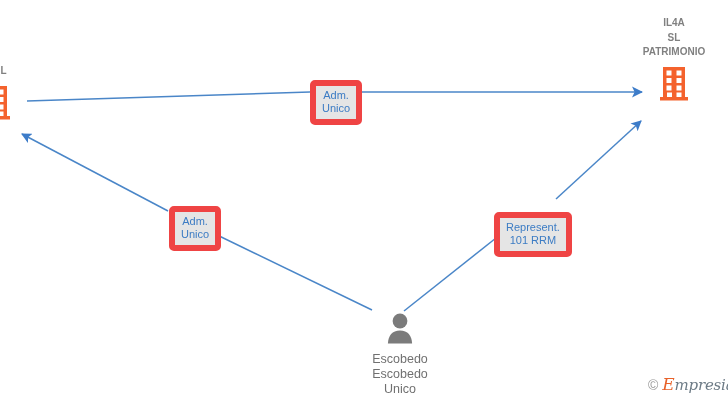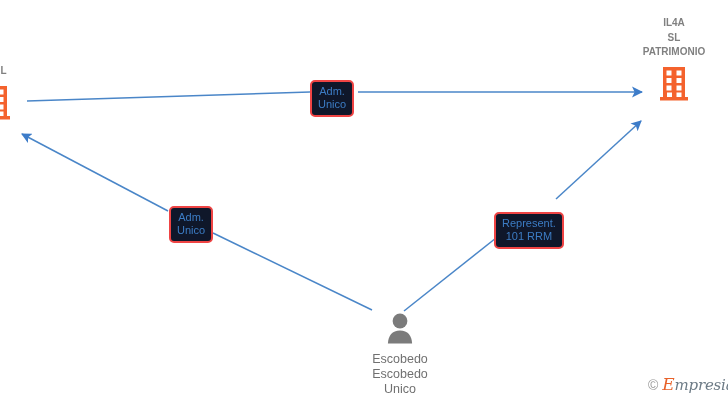--- a/index.html
+++ b/index.html
@@ -77,23 +77,23 @@
     left: -58px;
     top: 64px;
     width: 108px;
     text-align: center;
   }
   #company-left-clipped .icon-wrap { margin-top: 6px; }
 
   
   .edge-label {
     position: absolute;
-    border: 2px solid #ef4444;
+    border: 6px solid #ef4444;
     border-radius: 5px;
-    background: #0f172a;
+    background: #e5e5e5;
     color: #3c7cc4;
     font-size: 11px;
     line-height: 13px;
     text-align: center;
     padding: 3px 6px 4px 6px;
     white-space: nowrap;
     box-sizing: border-box;
   }
 
   #label-adm-unico-top  { left: 310px; top: 80px;  }

